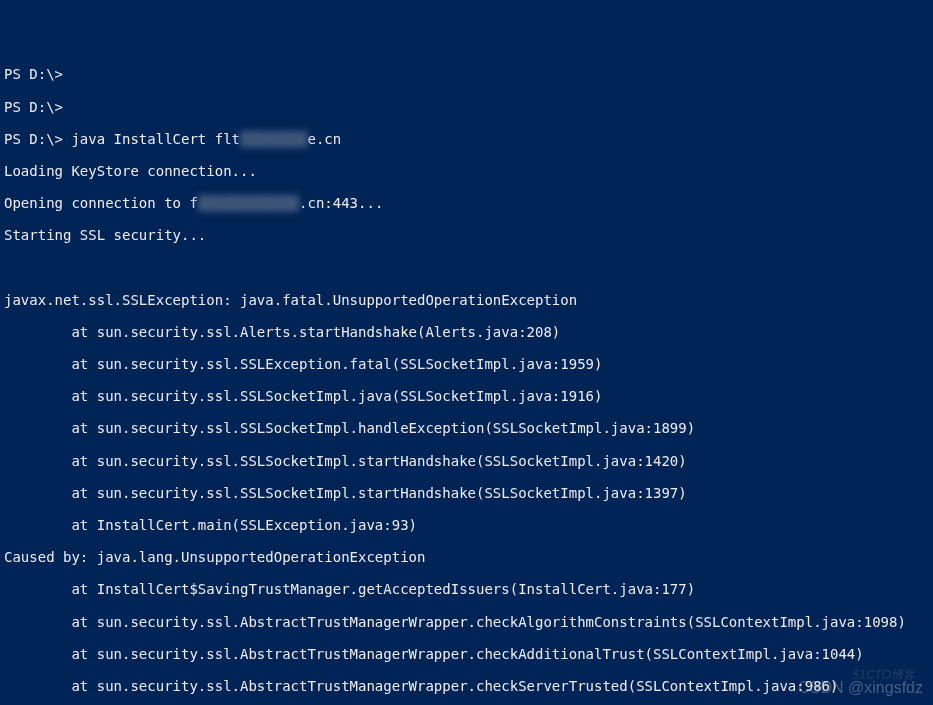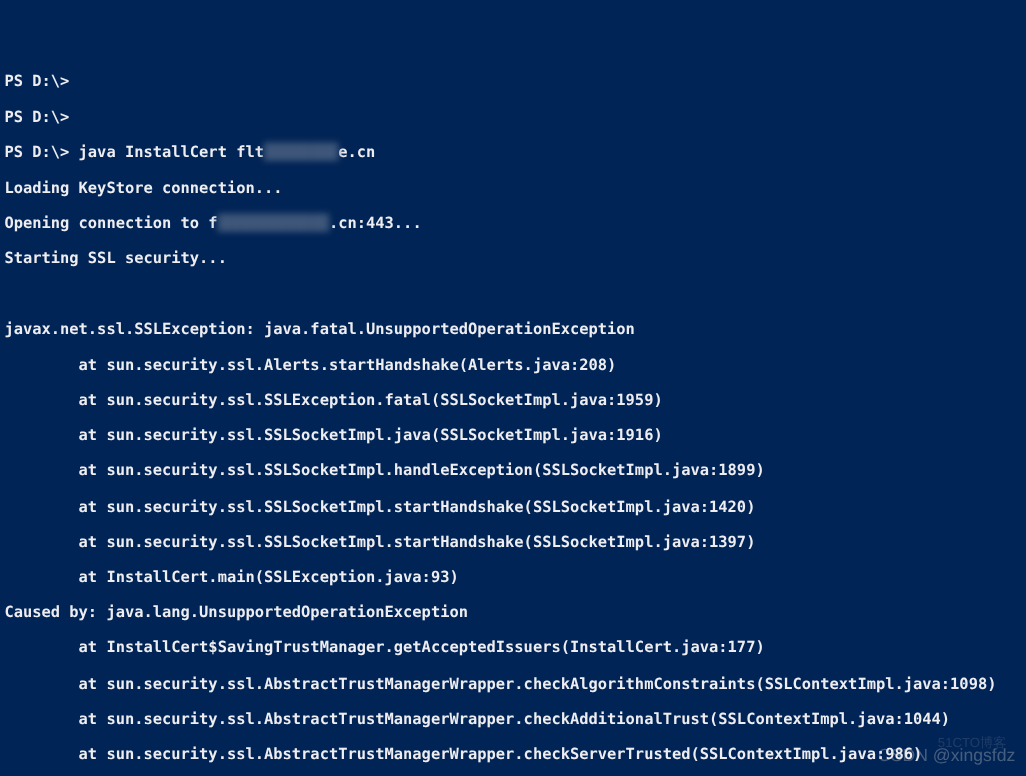--- a/index.html
+++ b/index.html
@@ -9,21 +9,21 @@
     font-family: 'NSimSun', 'SimSun', 'Consolas', monospace;
     font-size: 14px;
     line-height: 1.15;
     padding: 2px 4px;
     width: 933px;
     height: 705px;
     overflow: hidden;
     position: relative;
     white-space: pre;
   }
-  .line { display: block; min-height: 16px; font-weight: bold; }
+  .line { display: block; min-height: 16px; }
   .obscured {
     display: inline-block;
     background: #012456;
     filter: blur(3px);
     color: rgba(200,200,200,0.3);
     vertical-align: bottom;
   }
   .watermark {
     position: absolute;
     bottom: 8px;
@@ -32,20 +32,21 @@
     font-family: Arial, sans-serif;
     font-size: 16px;
   }
   .watermark2 {
     position: absolute;
     bottom: 22px;
     right: 18px;
     color: rgba(200,200,200,0.15);
     font-family: Arial, sans-serif;
     font-size: 12px;
+    font-style: italic;
   }
 </style>
 </head>
 <body>
 
 
 
 <span class="line">PS D:\&gt;</span>
 <span class="line">PS D:\&gt;</span>
 <span class="line"><span>PS D:\&gt; java InstallCert flt</span><span class="obscured">████████</span><span>e.cn</span></span>

